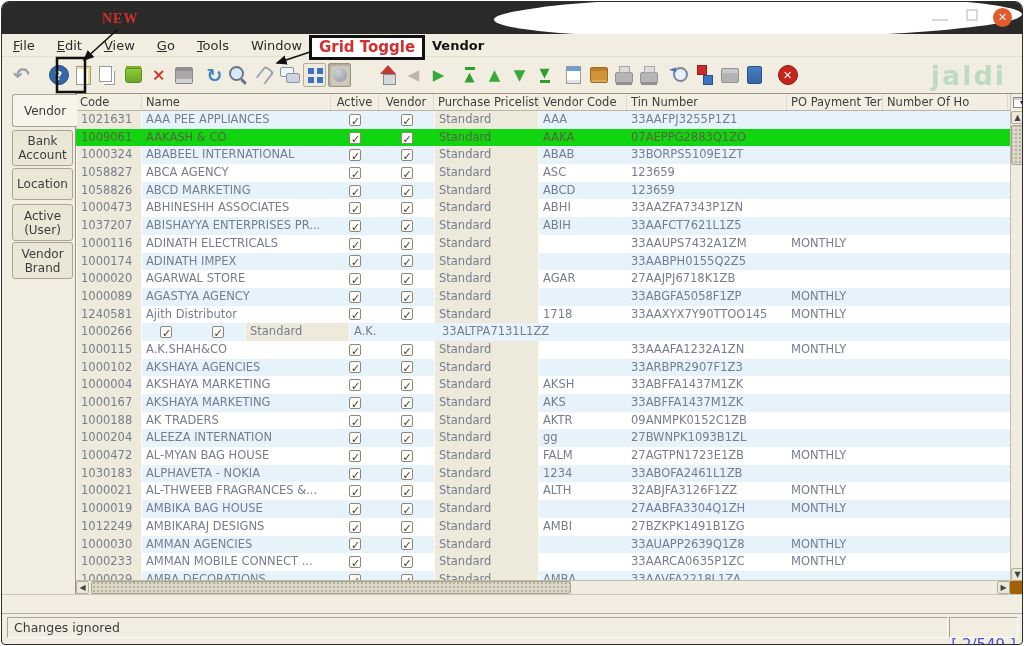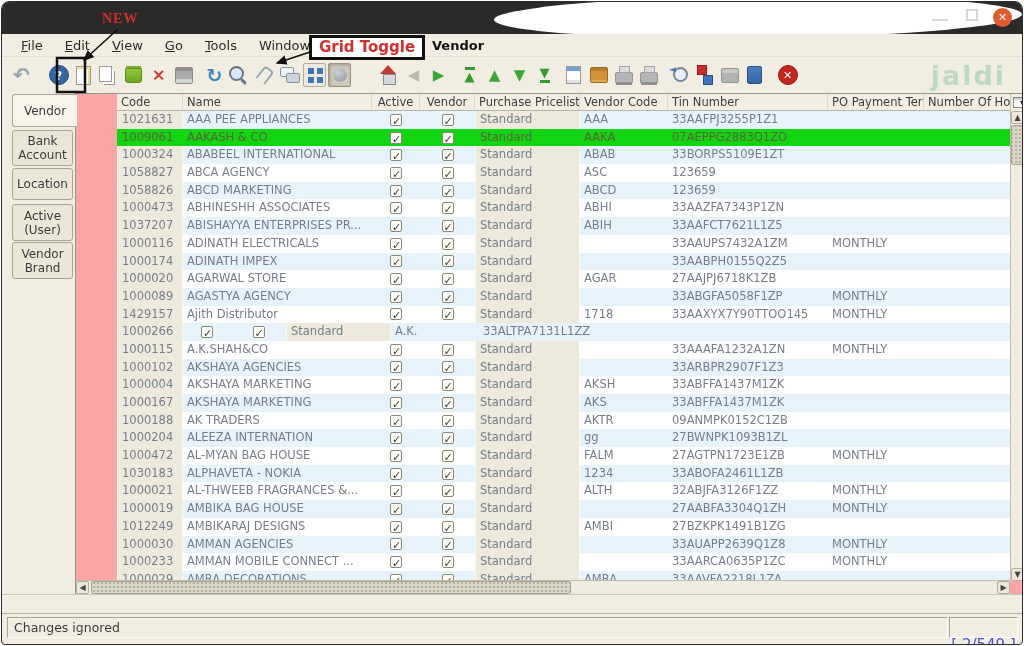--- a/index.html
+++ b/index.html
@@ -10,21 +10,21 @@
   
   #titlebar { position:absolute; left:0; top:0; right:0; height:32px; background:#2a2a28; }
   #new-annot { position:absolute; left:100px; top:9px; font-size:14px; font-weight:bold; letter-spacing:1px; }
   #title-blob { position:absolute; left:492px; top:-6px; width:528px; height:42px; background:#fff; border-radius:50%; transform:rotate(-.6deg); }
   .winctl { position:absolute; top:7px; color:#d8d8d8; font-size:13px; text-align:center; cursor:default; }
   #btn-min { right:74px; width:16px; border-bottom:2px solid #d8d8d8; height:12px; }
   #btn-max { right:44px; width:12px; height:12px; border:2px solid #d8d8d8; }
   #btn-close { right:10px; width:19px; height:19px; top:6px; background:#e25b2b; border-radius:50%; color:#fff; font-size:11px; font-weight:bold; line-height:19px; }
 
   
-  #menubar { position:absolute; left:0; top:32px; right:0; height:23px; background:#f1eee1; display:flex; align-items:center; padding-left:8px; border-bottom:1px solid #e4e0d0; }
+  #menubar { position:absolute; left:0; top:32px; right:0; height:23px; background:#f1eee1; display:flex; align-items:center; border-bottom:1px solid #e4e0d0; }
   .menu-item { font-size:13px; color:#2c2c2c; padding:2px 11px; white-space:nowrap; }
   .u1::first-letter { text-decoration:underline; }
   #grid-toggle-annot { position:absolute; left:307px; top:1px; background:#fff; border:3px solid #111; color:#d32f2f; font-weight:bold; font-size:15px; padding:0 7px 1px 7px; z-index:30; }
   #window-title { position:absolute; left:430px; top:4px; font-size:13px; font-weight:bold; color:#111; }
 
   
   #toolbar { position:absolute; left:0; top:55px; right:0; height:36px; background:#f1eee1; display:flex; align-items:center; padding-left:7px; }
   .tbtn { position:relative; width:23px; height:24px; margin:0 1px; display:flex; align-items:center; justify-content:center; flex:none; }
   .g2{margin-left:13px;} .g3{margin-left:7px;} .g4{margin-left:25px;} .g5{margin-left:7px;} .g6{margin-left:5px;} .g7{margin-left:7px;} .g8{margin-left:9px;}
   .i-undo::before{content:"↶";color:#97a1b0;font-size:20px;font-weight:bold;}
@@ -64,21 +64,21 @@
   .i-product-info::before{content:"";width:13px;height:16px;background:linear-gradient(#4a7ec2,#3465a4);border:1px solid #2a5187;border-radius:2px;}
   .i-end-window::before{content:"✕";display:flex;width:18px;height:18px;background:#c4251c;border:1px solid #8e1812;border-radius:50%;color:#fff;align-items:center;justify-content:center;font-size:11px;font-weight:bold;}
   #watermark { position:absolute; right:16px; top:58px; font-size:27px; font-weight:bold; letter-spacing:2px; color:rgba(144,204,167,.55); z-index:5; }
 
   
   #sidebar { position:absolute; left:0; top:91px; width:74px; height:501px; background:#f1eee1; border-right:1px solid #9a9483; }
   .stab { position:absolute; left:10px; width:61px; background:#ebe7d6; border:1px solid #aaa593; border-radius:3px; color:#3c3c3c; font-size:12px; display:flex; align-items:center; justify-content:center; text-align:center; line-height:14px; padding:2px; }
   .stab.active { background:#f7f4ea; width:65px; border-right:none; border-radius:3px 0 0 3px; z-index:2; }
 
   
-  #grid { position:absolute; left:74px; top:91px; width:948px; height:501px; background:#fca5a5; border-top:1px solid #9a9483;padding-left:41px; }
+  #grid { position:absolute; left:74px; top:91px; width:948px; height:501px; background:#a16207; border-top:1px solid #9a9483; }
   #ghead { position:relative; height:17px; background:#f2efe2; border-bottom:1px solid #b9b5a6; display:flex; overflow:hidden; }
   .hcell { flex:none; font-size:11.5px; color:#3d3d3d; padding:1px 4px 0 4px; border-right:1px solid #ddd9c9; white-space:nowrap; overflow:hidden; }
   .hcell.ctr { text-align:center; }
   #corner-btn { position:absolute; right:0; top:0; width:14px; height:17px; background:#f2efe2; border-left:1px solid #c5c1b0; }
   #corner-btn::before { content:""; position:absolute; left:2px; top:3px; width:9px; height:9px; background:#fff; border:1px solid #8a8a8a; box-shadow:inset 0 2px 0 #d0d0d0; }
   #corner-btn::after { content:"▾"; position:absolute; right:0px; top:4px; font-size:8px; color:#222; }
   #gbody { position:relative; height:470px; overflow:hidden; background:#fff; }
   .trow { display:flex; height:17.7px; color:#767d8e; }
   .trow.stripe { background:#e7f3fb; }
   .trow.sel { background:#12d512; color:#5c6140; }
@@ -346,21 +346,21 @@
           <div class="tcell ccb" style="width: 55px;">
             <div class="cb"></div>
           </div>
           <div class="tcell c-beige" style="width: 105px;">Standard</div>
           <div class="tcell" style="width: 88px;"></div>
           <div class="tcell" style="width: 160px;">33ABGFA5058F1ZP</div>
           <div class="tcell" style="width: 96px;">MONTHLY</div>
           <div class="tcell" style="width: 125px;"></div>
         </div>
         <div class="trow">
-          <div class="tcell c-beige" style="width: 66px;">1429157</div>
+          <div class="tcell c-beige" style="width: 66px;">1240581</div>
           <div class="tcell" style="width: 189px;">Ajith Distributor</div>
           <div class="tcell ccb" style="width: 48px;">
             <div class="cb"></div>
           </div>
           <div class="tcell ccb" style="width: 55px;">
             <div class="cb"></div>
           </div>
           <div class="tcell c-beige" style="width: 105px;">Standard</div>
           <div class="tcell" style="width: 88px;">1718</div>
           <div class="tcell" style="width: 160px;">33AAXYX7Y90TTOO145</div>

